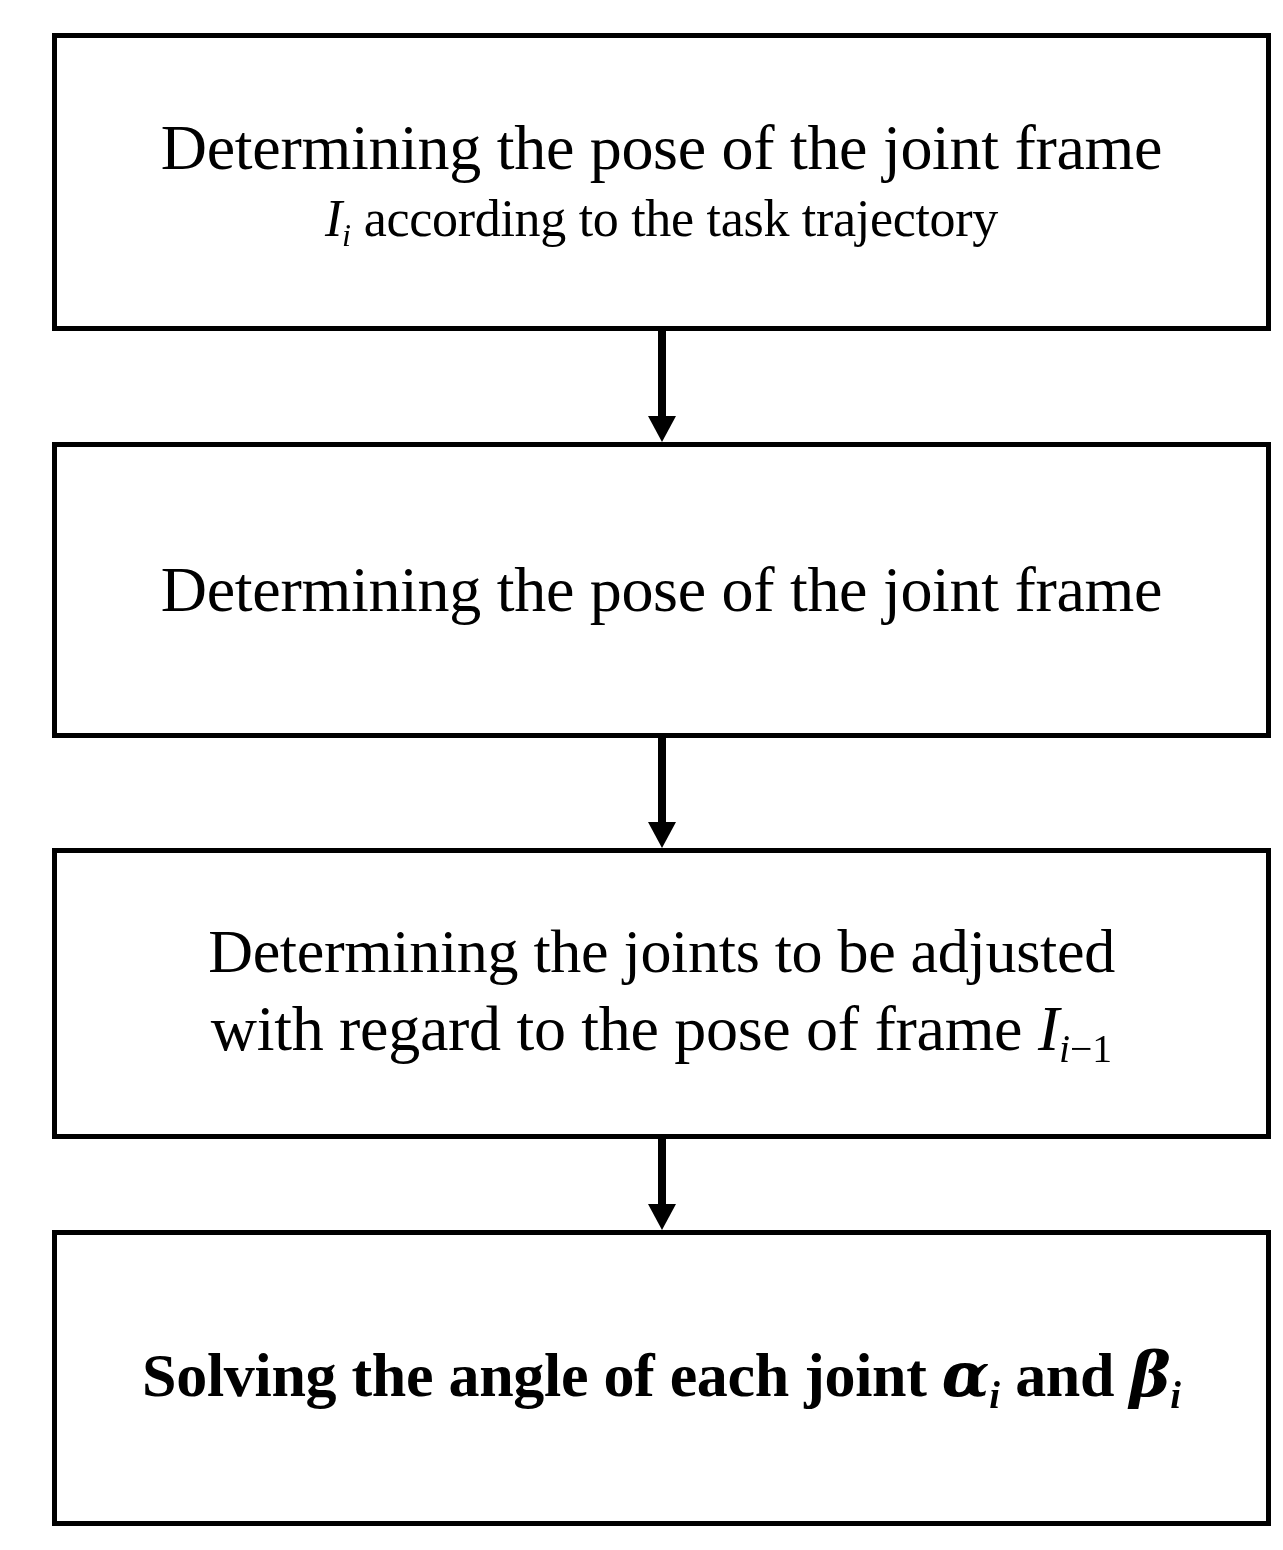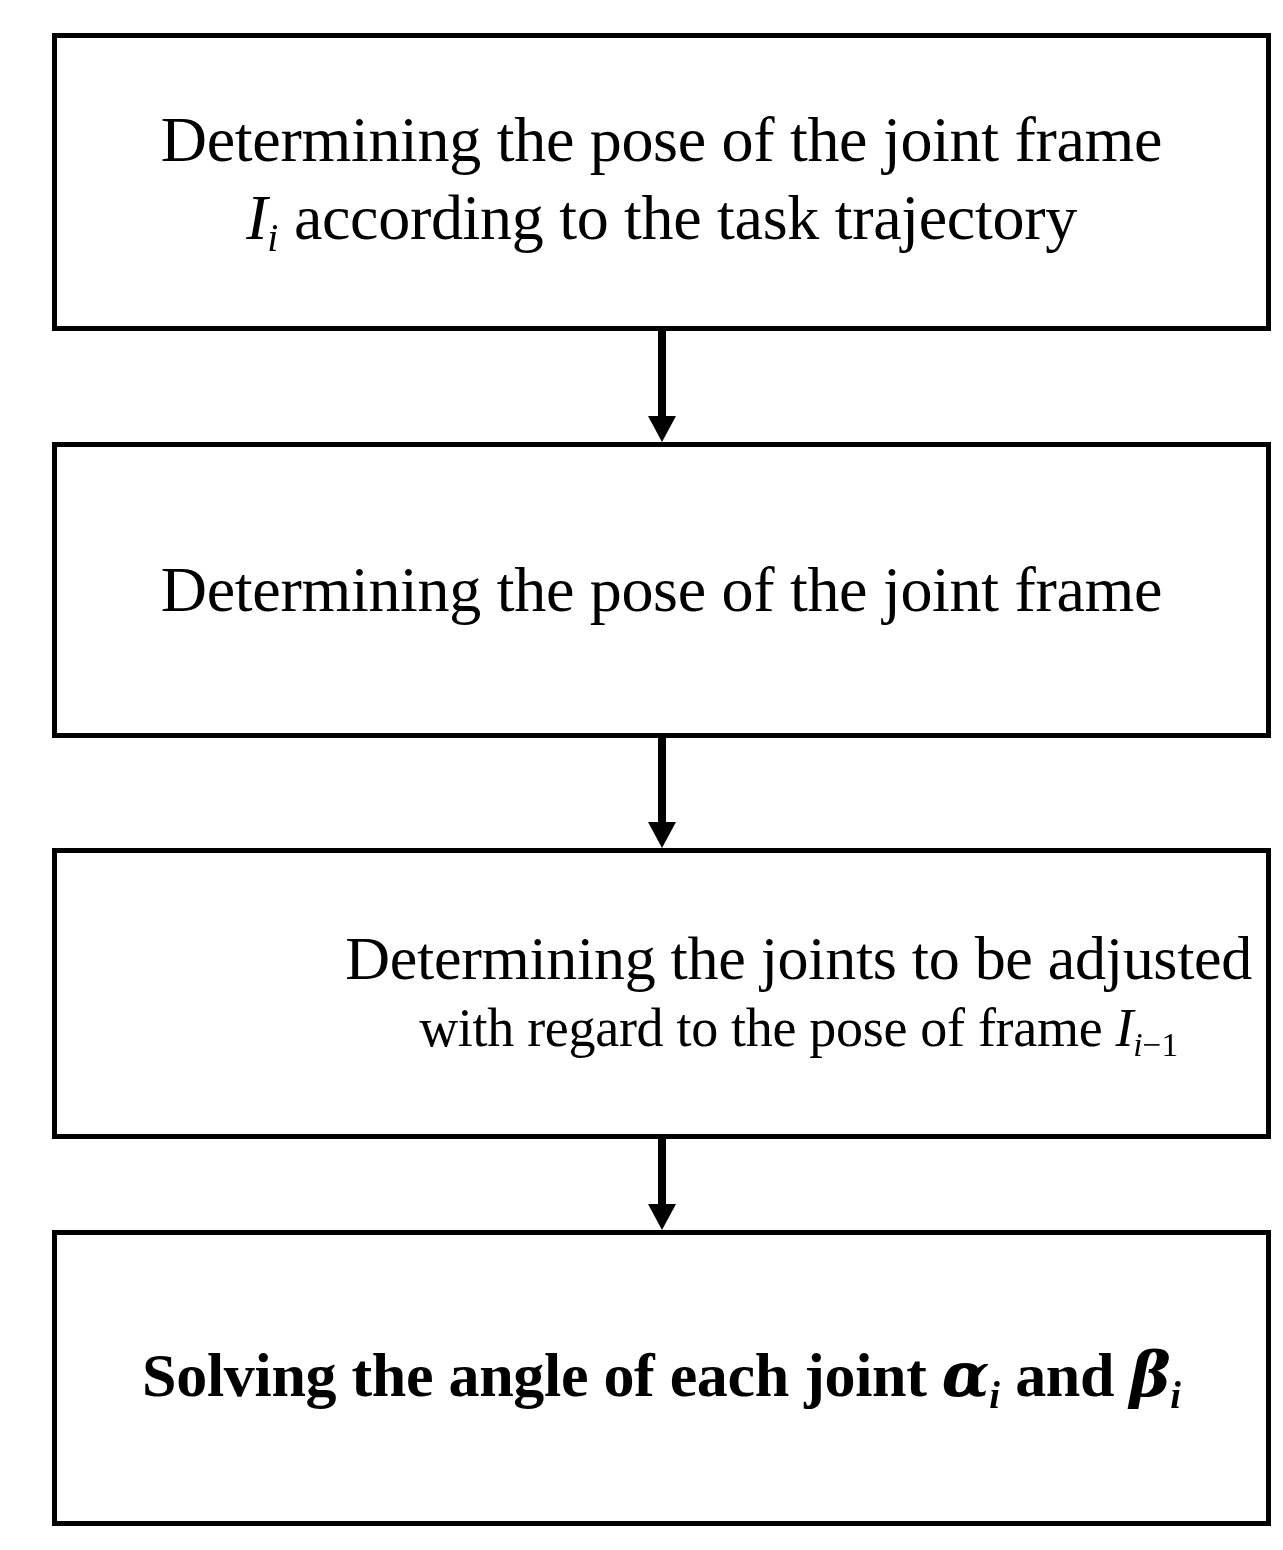--- a/index.html
+++ b/index.html
@@ -30,21 +30,21 @@
     background: #ffffff;
     display: flex;
     flex-direction: column;
     align-items: center;
     justify-content: center;
     text-align: center;
   }
 
   .node-1 { top: 33px;   height: 298px; }
   .node-2 { top: 442px;  height: 296px; }
-  .node-3 { top: 848px;  height: 291px; align-items: flex-end; }
+  .node-3 { top: 848px;  height: 291px; }
   .node-4 { top: 1230px; height: 296px; }
 
   .node-text {
     font-size: 62px;
     line-height: 1.22;
     letter-spacing: -0.3px;
     padding: 0 14px;
     white-space: nowrap;
   }
 
@@ -69,25 +69,25 @@
     vertical-align: -0.30em;
     letter-spacing: 0;
   }
   .mgreek {
     font-style: italic;
     font-family: "DejaVu Serif", "Liberation Serif", serif;
   }
 
   
   .node-1 .line-1 { font-size: 64px; }
-  .node-1 .line-2 { font-size: 64px; }
+  .node-1 .line-2 { font-size: 52px; }
   .node-2 .line-1 { font-size: 64px; }
   .node-2 .line-2 { font-size: 64px; }
   .node-3 .line-1 { font-size: 62px; }
-  .node-3 .line-2 { font-size: 54px; }
+  .node-3 .line-2 { font-size: 64px; }
   .node-4 .line-1 { font-size: 62px; font-weight: bold; }
 
   
   .arrow {
     position: absolute;
     left: 641px;
     width: 18px;
   }
   .arrow .shaft {
     position: absolute;

